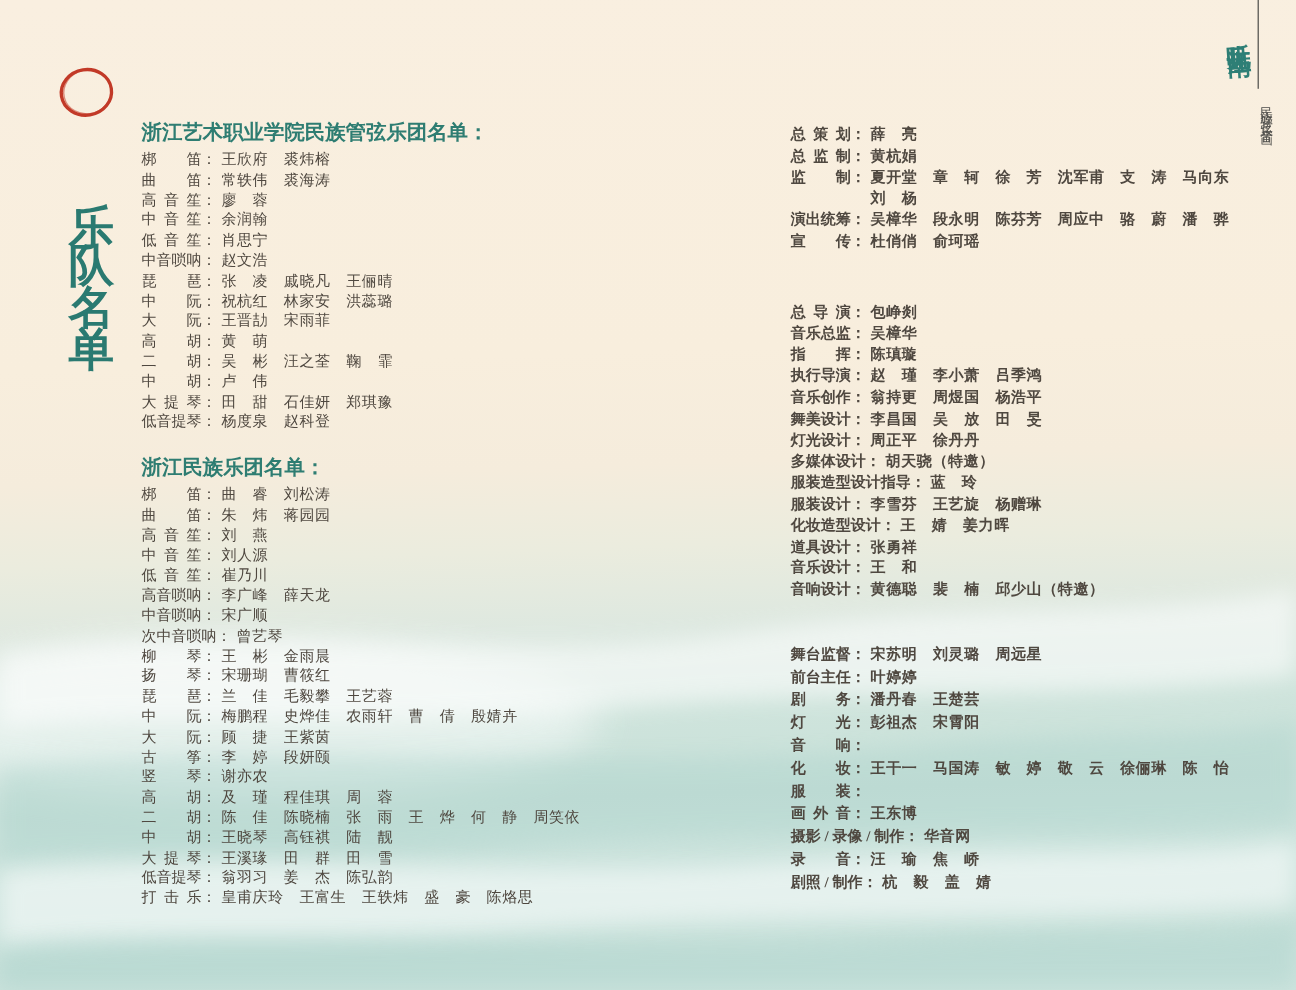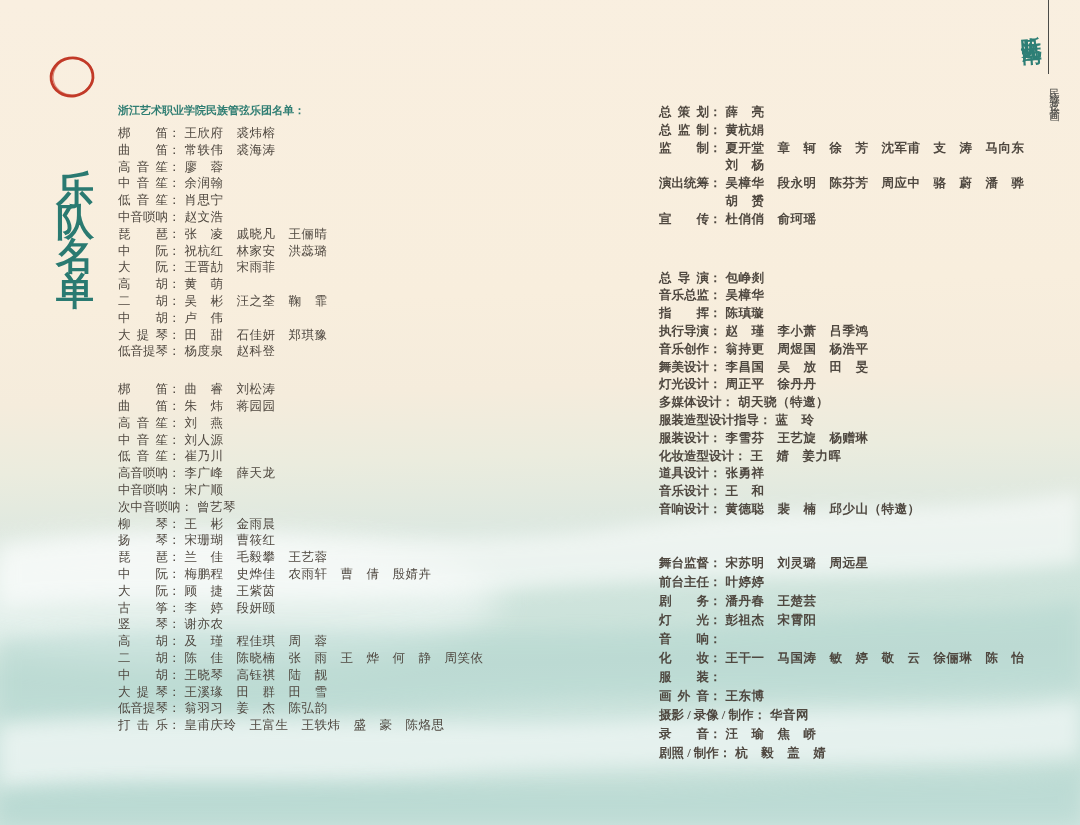--- a/index.html
+++ b/index.html
@@ -18,21 +18,21 @@
   .v-title{
     position:absolute;left:49px;top:138px;
     writing-mode:vertical-rl;text-orientation:upright;
     font-size:38px;font-weight:700;color:#2a7a71;letter-spacing:34px;
     font-family:"Liberation Serif","DejaVu Serif",serif;
   }
   
   .col{position:absolute;font-size:12.5px;}
   .col-left{left:118px;top:102px;width:460px;}
   .col-right{left:659px;top:104px;width:420px;font-weight:bold;}
-  .sec-header{color:#2e7d72;font-weight:700;font-size:11px;line-height:17px;margin:0 0 6px 0;white-space:nowrap;}
+  .sec-header{color:#2e7d72;font-weight:700;font-size:17px;line-height:17px;margin:0 0 6px 0;white-space:nowrap;}
   .sec{margin:0;}
   .sec + .sec{margin-top:21px;}
   .row{display:flex;align-items:baseline;white-space:nowrap;line-height:16.8px;}
   .col-right .row{line-height:17.8px;}
   .col-right .g3 .row{line-height:19px;align-items:center;}
   .role{display:inline-block;min-width:50px;text-align:justify;text-align-last:justify;text-justify:inter-character;}
   .colon{margin:0 2px 0 0;}
   .names{margin-left:2px;letter-spacing:0.5px;}
   .hid{visibility:hidden;}
   .g2{margin-top:41px;}
@@ -163,20 +163,21 @@
           </div>
 
           <div class="row">
             <span class="role">低音提琴</span>
             <span class="colon">：</span>
             <span class="names">杨度泉　赵科登</span>
           </div>
         </div>
     </div>
     <div class="sec">
+      <h3 class="sec-header">浙江民族乐团名单：</h3>
       <div>
 
           <div class="row">
             <span class="role">梆笛</span>
             <span class="colon">：</span>
             <span class="names">曲　睿　刘松涛</span>
           </div>
 
           <div class="row">
             <span class="role">曲笛</span>
@@ -328,25 +329,20 @@
           <span class="colon hid">：</span>
           <span class="names">刘　杨</span>
         </div>
 
         <div class="row">
           <span class="role">演出统筹</span>
           <span class="colon">：</span>
           <span class="names">吴樟华　段永明　陈芬芳　周应中　骆　蔚　潘　骅</span>
         </div>
 
-        <div class="row">
-          <span class="role"></span>
-          <span class="colon hid">：</span>
-          <span class="names">胡　赟</span>
-        </div>
 
         <div class="row">
           <span class="role">宣传</span>
           <span class="colon">：</span>
           <span class="names">杜俏俏　俞珂瑶</span>
         </div>
       </div>
     <div class="g2">
 
         <div class="row">

